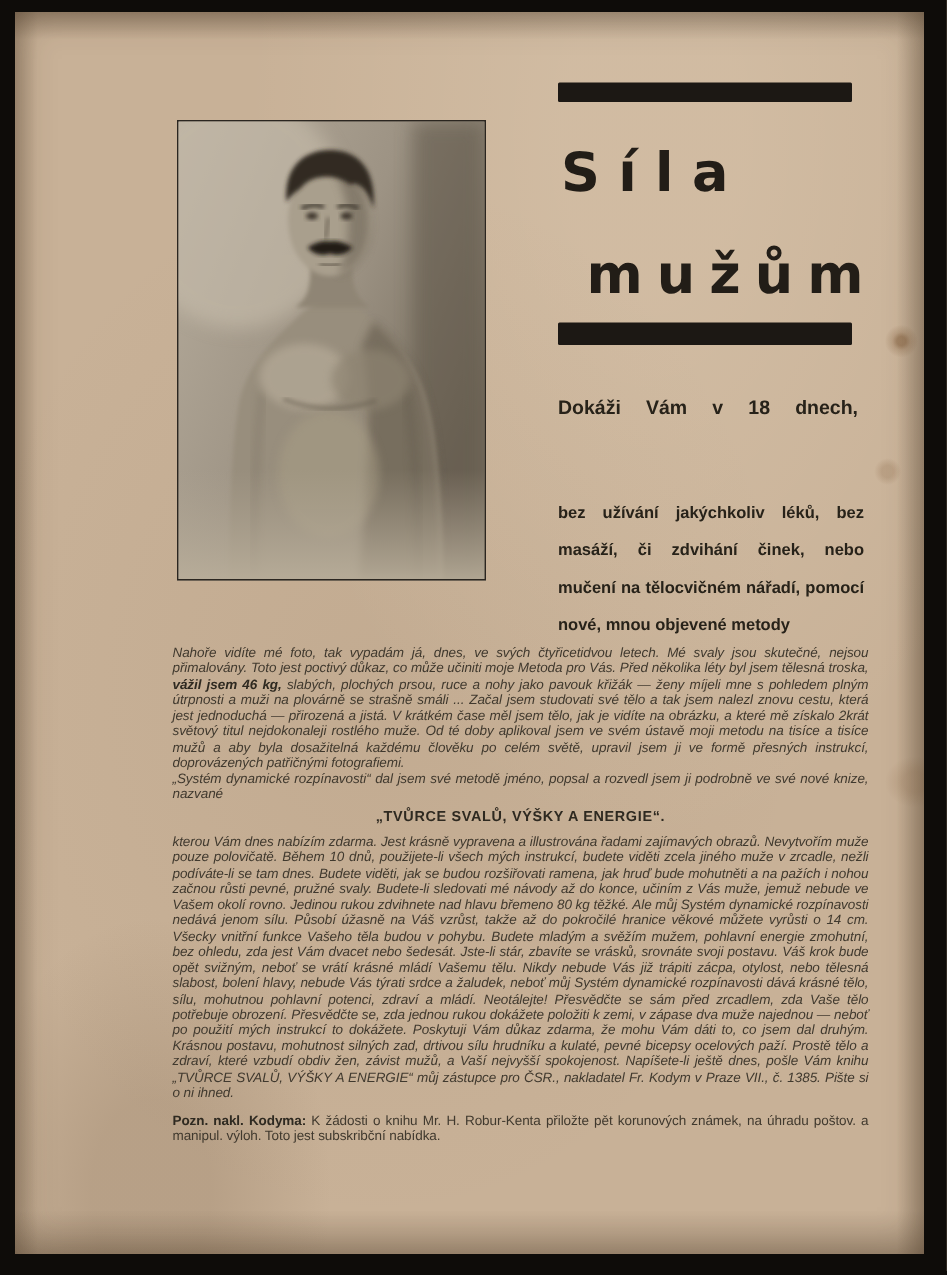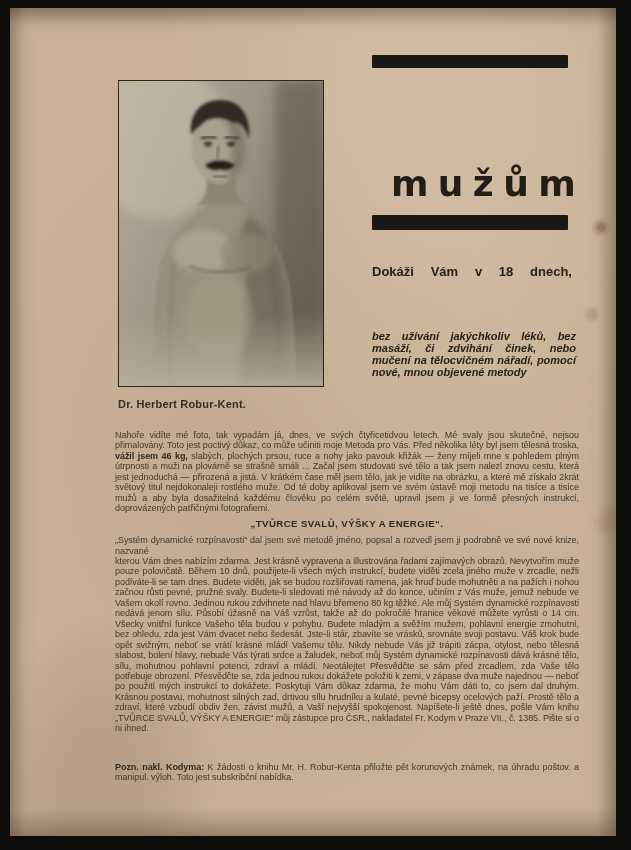--- a/index.html
+++ b/index.html
@@ -31,30 +31,30 @@
   .bar-top{top:47px;height:13px;}
   .bar-mid{top:207px;height:15px;}
   .title{position:absolute;color:#221d17;font-family:"DejaVu Sans",sans-serif;
          font-weight:800;font-size:36px;line-height:1;margin:0;}
   .title-1{left:364px;top:90px;letter-spacing:.34em;}
   .title-2{left:381px;top:146px;letter-spacing:.26em;margin-top:12px;}
   .lead{position:absolute;left:362px;top:248px;width:200px;color:#272219;
         font-weight:bold;font-size:13px;line-height:31px;}
   .lead-line{text-align:justify;text-align-last:justify;}
   .sublead{position:absolute;left:362px;top:322px;width:204px;color:#272219;
-           font-weight:bold;font-size:11px;line-height:12px;
-           text-align:justify;text-align-last:left;font-style:italic;}
+           font-weight:bold;font-size:11px;line-height:25px;
+           text-align:justify;text-align-last:left;}
   
   .bodycopy{position:absolute;left:105px;top:422px;width:464px;color:#40392e;
             font-size:9px;line-height:10.45px;letter-spacing:-.05px;}
   .para{margin:0;}
-  .para.body{text-align:justify;}
+  .para.body{text-align:justify;font-style:italic;}
   .para.heading{text-align:center;font-weight:bold;font-size:9.6px;
                 letter-spacing:.45px;margin:5px 0 6px 0;color:#332d24;}
-  .para.note{margin-top:28px;text-align:justify;}
+  .para.note{margin-top:8px;text-align:justify;}
   .b{font-weight:bold;color:#2e2920;}
 </style>
 </head>
 <body>
 
 <div class="stage">
   <div class="page">
 
     <div class="photo">
       <svg viewBox="0 0 204 305" preserveAspectRatio="none" aria-hidden="true">
@@ -97,33 +97,33 @@
         <path d="M82,58 Q90,54 97,57" stroke="#4a4337" stroke-width="3" fill="none" filter="url(#b1)"></path>
         <path d="M106,57 Q113,54 120,58" stroke="#4a4337" stroke-width="3" fill="none" filter="url(#b1)"></path>
         <ellipse cx="89" cy="63" rx="4" ry="2.4" fill="#3c362c" filter="url(#b1)"></ellipse>
         <ellipse cx="112" cy="63" rx="4" ry="2.4" fill="#3c362c" filter="url(#b1)"></ellipse>
         <path d="M100,64 L98,78" stroke="#6d6455" stroke-width="3" opacity=".7" filter="url(#b1)"></path>
         <path d="M86,84 C92,80 98,79 101,80 C104,79 110,80 116,84 C112,89 105,90 101,88 C97,90 90,89 86,84 Z" fill="#241f19" filter="url(#b1)"></path>
         <path d="M94,95 Q101,97 108,95" stroke="#5c5346" stroke-width="2.5" fill="none" opacity=".8" filter="url(#b1)"></path>
         <rect y="232" width="204" height="73" fill="url(#fade)"></rect>
       </svg>
     </div>
-    <div class="caption">Dr. Herbert Robur-Kent.</div>
 
     <div class="bar bar-top"></div>
+    <h1 class="title title-1">Síla</h1>
     <h1 class="title title-2">mužům</h1>
     <div class="bar bar-mid"></div>
 
     <div class="lead">
       <div class="lead-line">Dokáži Vám v 18 dnech,</div>
     </div>
     <div class="sublead">bez užívání jakýchkoliv léků, bez masáží, či zdvihání činek, nebo mučení na tělocvičném nářadí, pomocí nové, mnou objevené metody</div>
 
     <div class="bodycopy">
         <div class="para body"><span>Nahoře vidíte mé foto, tak vypadám já, dnes, ve svých čtyřicetidvou letech. Mé svaly jsou skutečné, nejsou přimalovány. Toto jest poctivý důkaz, co může učiniti moje Metoda pro Vás. Před několika léty byl jsem tělesná troska, </span><span class="b">vážil jsem 46 kg,</span><span> slabých, plochých prsou, ruce a nohy jako pavouk křižák — ženy míjeli mne s pohledem plným útrpnosti a muži na plovárně se strašně smáli ... Začal jsem studovati své tělo a tak jsem nalezl znovu cestu, která jest jednoduchá — přirozená a jistá. V krátkém čase měl jsem tělo, jak je vidíte na obrázku, a které mě získalo 2krát světový titul nejdokonaleji rostlého muže. Od té doby aplikoval jsem ve svém ústavě moji metodu na tisíce a tisíce mužů a aby byla dosažitelná každému člověku po celém světě, upravil jsem ji ve formě přesných instrukcí, doprovázených patřičnými fotografiemi.</span></div>
+        <div class="para body"><span>„Systém dynamické rozpínavosti“ dal jsem své metodě jméno, popsal a rozvedl jsem ji podrobně ve své nové knize, nazvané</span></div>
         <div class="para heading"><span class="b">„TVŮRCE SVALŮ, VÝŠKY A ENERGIE“.</span></div>
-        <div class="para body"><span>„Systém dynamické rozpínavosti“ dal jsem své metodě jméno, popsal a rozvedl jsem ji podrobně ve své nové knize, nazvané</span></div>
         <div class="para body"><span>kterou Vám dnes nabízím zdarma. Jest krásně vypravena a illustrována řadami zajímavých obrazů. Nevytvořím muže pouze polovičatě. Během 10 dnů, použijete-li všech mých instrukcí, budete viděti zcela jiného muže v zrcadle, nežli podíváte-li se tam dnes. Budete viděti, jak se budou rozšiřovati ramena, jak hruď bude mohutněti a na pažích i nohou začnou růsti pevné, pružné svaly. Budete-li sledovati mé návody až do konce, učiním z Vás muže, jemuž nebude ve Vašem okolí rovno. Jedinou rukou zdvihnete nad hlavu břemeno 80 kg těžké. Ale můj Systém dynamické rozpínavosti nedává jenom sílu. Působí úžasně na Váš vzrůst, takže až do pokročilé hranice věkové můžete vyrůsti o 14 cm. Všecky vnitřní funkce Vašeho těla budou v pohybu. Budete mladým a svěžím mužem, pohlavní energie zmohutní, bez ohledu, zda jest Vám dvacet nebo šedesát. Jste-li stár, zbavíte se vrásků, srovnáte svoji postavu. Váš krok bude opět svižným, neboť se vrátí krásné mládí Vašemu tělu. Nikdy nebude Vás již trápiti zácpa, otylost, nebo tělesná slabost, bolení hlavy, nebude Vás týrati srdce a žaludek, neboť můj Systém dynamické rozpínavosti dává krásné tělo, sílu, mohutnou pohlavní potenci, zdraví a mládí. Neotálejte! Přesvědčte se sám před zrcadlem, zda Vaše tělo potřebuje obrození. Přesvědčte se, zda jednou rukou dokážete položiti k zemi, v zápase dva muže najednou — neboť po použití mých instrukcí to dokážete. Poskytuji Vám důkaz zdarma, že mohu Vám dáti to, co jsem dal druhým. Krásnou postavu, mohutnost silných zad, drtivou sílu hrudníku a kulaté, pevné bicepsy ocelových paží. Prostě tělo a zdraví, které vzbudí obdiv žen, závist mužů, a Vaší nejvyšší spokojenost. Napíšete-li ještě dnes, pošle Vám knihu „TVŮRCE SVALŮ, VÝŠKY A ENERGIE“ můj zástupce pro ČSR., nakladatel Fr. Kodym v Praze VII., č. 1385. Pište si o ni ihned.</span></div>
         <div class="para note"><span class="b">Pozn. nakl. Kodyma:</span><span> K žádosti o knihu Mr. H. Robur-Kenta přiložte pět korunových známek, na úhradu poštov. a manipul. výloh. Toto jest subskribční nabídka.</span></div>
       </div>
 
   </div>
 </div>
 
 </body></html>

